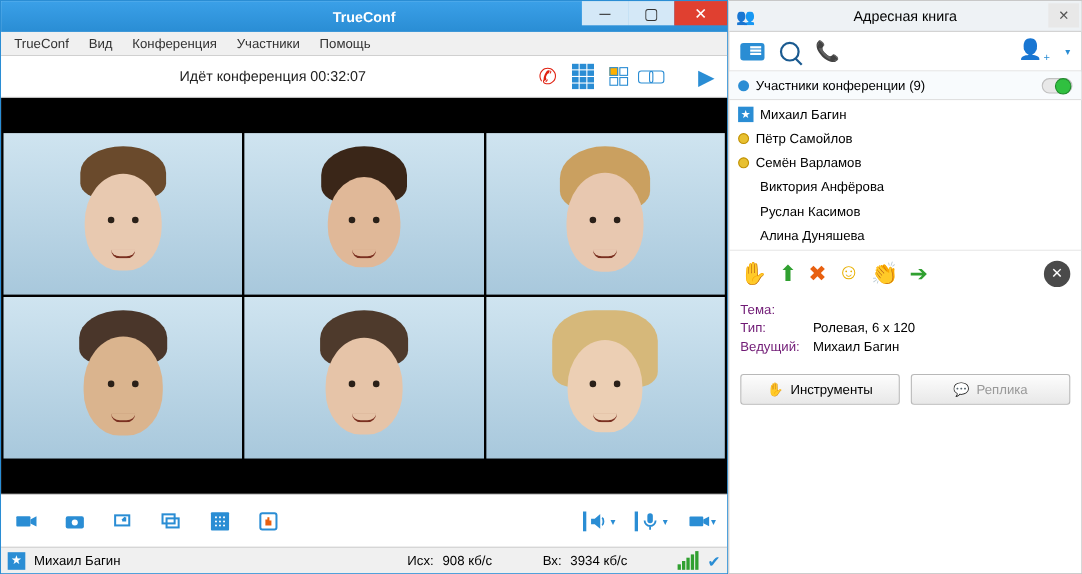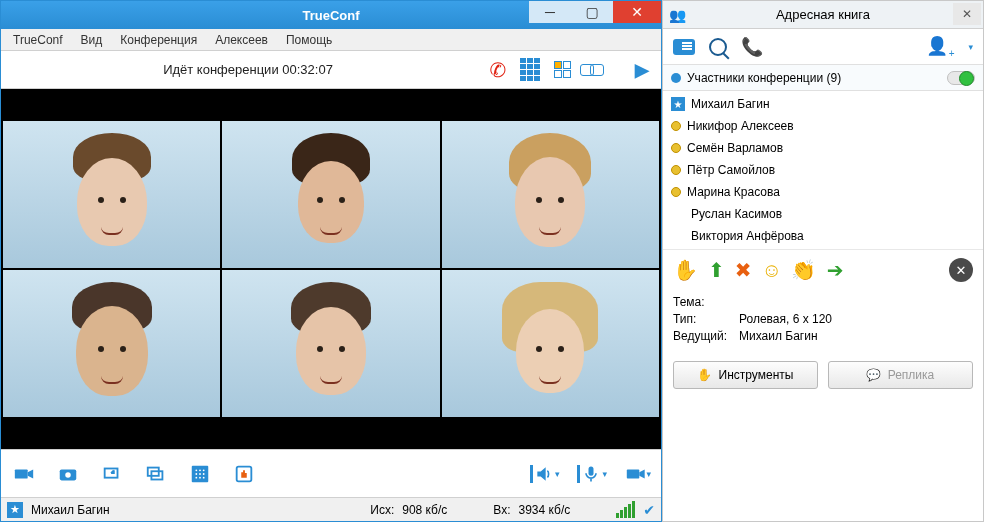--- a/index.html
+++ b/index.html
@@ -106,21 +106,21 @@
 .em.hand{ color:#e86010;}
 .em.up{ color:#30a030;}
 .em.x{ color:#e86010;}
 .em.smile{ color:#e8b000;}
 .em.clap{ color:#2a8dd4;}
 .em.exit{ color:#30a030;}
 .em.cancel{ width:24px; height:24px; border-radius:50%; background:#4a4a4a; color:#fff; display:flex; align-items:center; justify-content:center; font-size:13px;}
 
 .info-box{ padding:4px 10px 10px 10px; font-size:12px; line-height:17px;}
 .info-box .row{ display:flex; gap:6px;}
-.info-box .lbl{ width:60px; color:#000000;}
+.info-box .lbl{ width:60px; color:#701a75;}
 
 .side-buttons{ display:flex; gap:10px; padding:6px 10px 10px 10px;}
 .btn{ flex:1; height:28px; background:linear-gradient(#fdfdfd,#e8e8e8); border:1px solid #b8b8b8; border-radius:3px; display:flex; align-items:center; justify-content:center; gap:6px; font-size:12px;}
 .btn.disabled{ color:#999;}
 .btn .bic{ font-size:12px;}
 .btn.free .bic{ color:#e86010;}
 
 .speaker-combo{ display:flex; align-items:center; gap:1px;}
 .speaker-combo .bar{ width:3px; height:18px; background:#2a8dd4;}
 .speaker-combo svg{ width:20px; height:20px;}
@@ -136,25 +136,25 @@
       <div class="winbtns">
         <div class="winbtn min">─</div>
         <div class="winbtn max">▢</div>
         <div class="winbtn close">✕</div>
       </div>
     </div>
     <div class="menubar">
       <div class="m">TrueConf</div>
       <div class="m">Вид</div>
       <div class="m">Конференция</div>
-      <div class="m">Алексеев</div>
+      <div class="m">Участники</div>
       <div class="m">Помощь</div>
     </div>
     <div class="toolbar">
-      <div class="status">Идёт конференции 00:32:07</div>
+      <div class="status">Идёт конференция 00:32:07</div>
       <div class="icons">
         <div class="ic hangup">✆</div>
         <div class="ic">
             <div class="keypad">
               <span></span>
               <span></span>
               <span></span>
               <span></span>
               <span></span>
               <span></span>
@@ -373,39 +373,34 @@
           <div class="knob"></div>
         </div>
     </div>
     <div class="participants">
       <div class="p-row">
           <div class="p-star">★</div>
           <span>Михаил Багин</span>
         </div>
       <div class="p-row">
           <div class="p-dot"></div>
-          <span>Никифор Алексеев</span>
+          <span>Пётр Самойлов</span>
         </div>
       <div class="p-row">
           <div class="p-dot"></div>
           <span>Семён Варламов</span>
         </div>
-      <div class="p-row">
-          <div class="p-dot"></div>
-          <span>Пётр Самойлов</span>
-        </div>
-      <div class="p-row">
-          <div class="p-dot"></div>
-          <span>Марина Красова</span>
+      <div class="p-row no-ic">
+          <span>Виктория Анфёрова</span>
         </div>
       <div class="p-row no-ic">
           <span>Руслан Касимов</span>
         </div>
       <div class="p-row no-ic">
-          <span>Виктория Анфёрова</span>
+          <span>Алина Дуняшева</span>
         </div>
     </div>
     <div class="action-row">
       <span class="em hand">✋</span>
       <span class="em up">⬆</span>
       <span class="em x">✖</span>
       <span class="em smile">☺</span>
       <span class="em clap">👏</span>
       <span class="em exit">➔</span>
       <div class="sp"></div>

